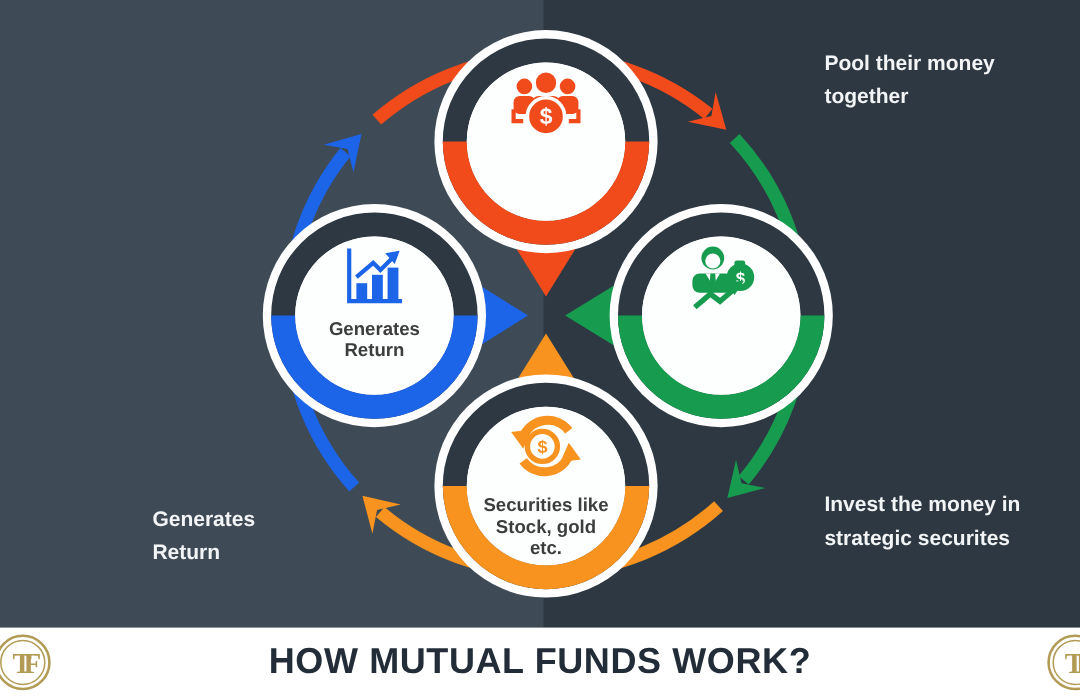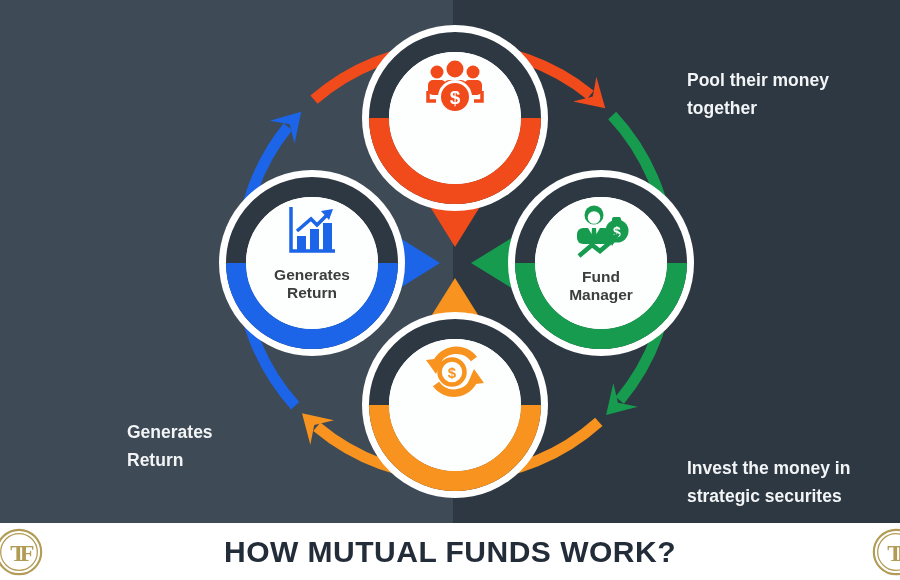--- a/index.html
+++ b/index.html
@@ -10,22 +10,22 @@
   }
   .bg-half{position:absolute;top:0;height:523px;}
   .bg-left{left:0;width:453px;}
   .bg-right{left:453px;width:447px;}
   svg.diagram{position:absolute;left:0;top:0;z-index:2;}
   .annotation{
     position:absolute;z-index:3;color:#f2f4f6;font-weight:bold;
     font-size:17.5px;line-height:28px;white-space:pre-line;
   }
   .ann-top-left{left:46px;top:36px;width:260px;}
-  .ann-top-right{left:687px;top:38px;width:200px;margin-top:28px;}
-  .ann-bottom-right{left:687px;top:406px;width:210px;margin-top:48px;}
+  .ann-top-right{left:687px;top:38px;width:200px;}
+  .ann-bottom-right{left:687px;top:406px;width:210px;}
   .ann-bottom-left{left:127px;top:418px;width:200px;}
   .node-label{
     position:absolute;z-index:3;width:170px;text-align:center;
     color:#3d3d3d;font-weight:bold;font-size:15.5px;line-height:18px;
     white-space:pre-line;
   }
   .label-investor{left:370px;top:130px;}
   .label-fund-manager{left:516px;top:268px;}
   .label-securities{left:370px;top:413px;}
   .label-generates-return{left:227px;top:266px;}
@@ -141,22 +141,23 @@
     </g>
   </svg>
 
   <div class="annotation ann-top-right" style="color: rgb(242, 244, 246);">Pool their money
 together</div>
   <div class="annotation ann-bottom-right" style="color: rgb(242, 244, 246);">Invest the money in
 strategic securites</div>
   <div class="annotation ann-bottom-left" style="color: rgb(242, 244, 246);">Generates
 Return</div>
 
-  <div class="node-label label-fund-manager" style="color: rgb(61, 61, 61);">Fund
-Manager</div>
+  <div class="node-label label-securities" style="color: rgb(61, 61, 61);">Securities like
+Stock, gold
+etc.</div>
   <div class="node-label label-generates-return" style="color: rgb(61, 61, 61);">Generates
 Return</div>
 
   <div class="footer">
     <div class="footer-title" style="color: rgb(35, 44, 57);">HOW MUTUAL FUNDS WORK?</div>
 
     <svg class="logo logo-left" viewBox="-28 -28 56 56">
       <circle r="23" fill="none" stroke-width="2.2" stroke="#b29b55"></circle>
       <circle r="19" fill="none" stroke-width="1.3" stroke="#b29b55"></circle>
       <text x="0" y="9" text-anchor="middle" font-family="Liberation Serif, serif" font-size="25" font-weight="bold" letter-spacing="-7" fill="#b29b55">TF</text>

